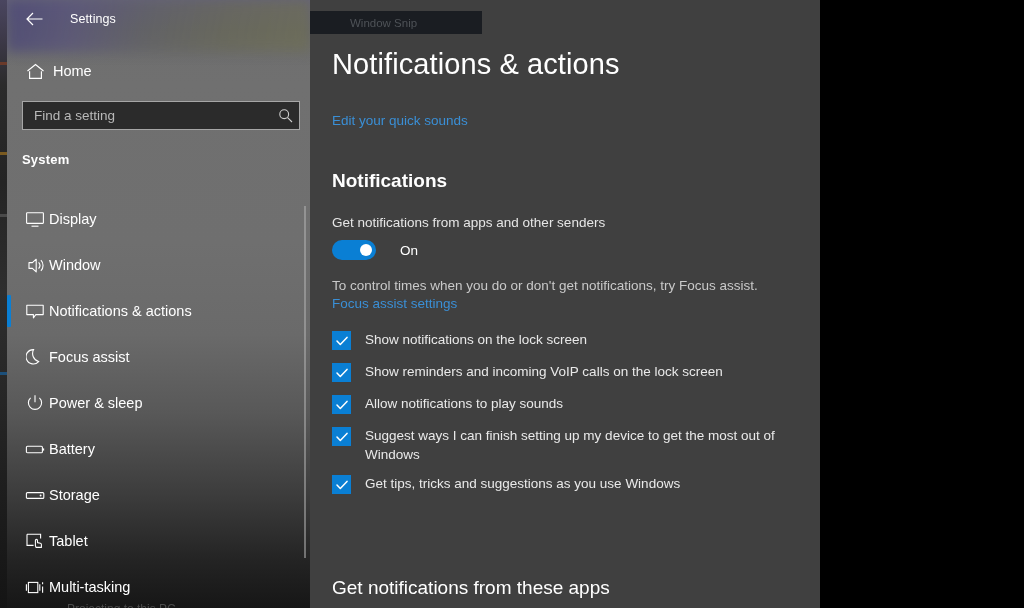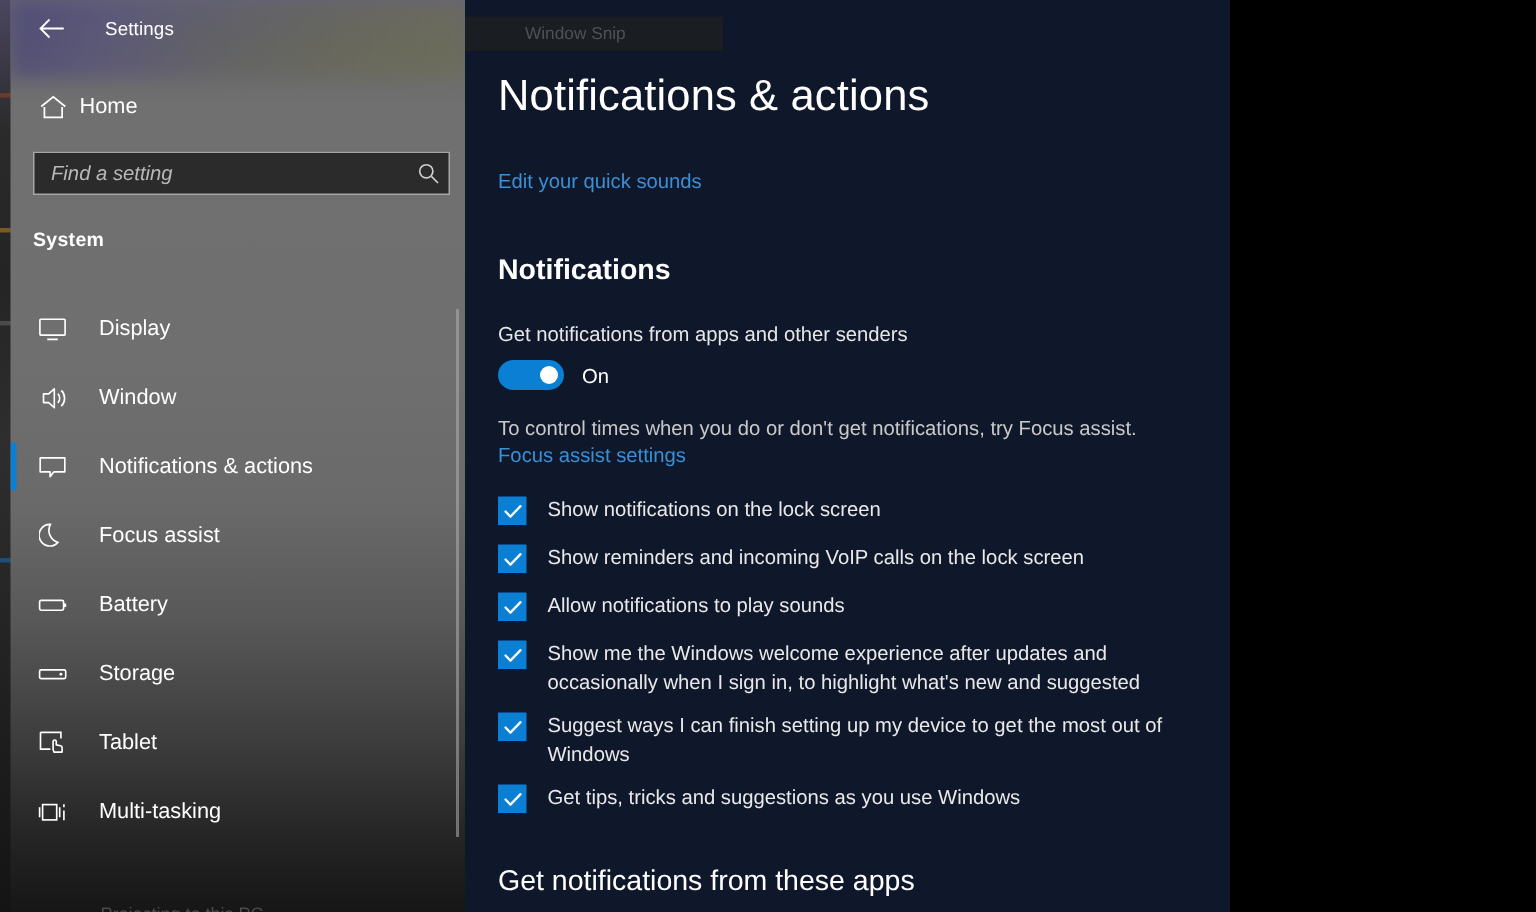--- a/index.html
+++ b/index.html
@@ -117,21 +117,20 @@
     z-index: 3;
   }
   .search-input {
     flex: 1;
     background: transparent;
     border: none; outline: none;
     color: #c8c8c8;
     font-family: "Liberation Sans", sans-serif;
     font-size: 13.5px;
     padding: 0 8px 0 11px;
-    font-style: italic;
   }
   .search-input::placeholder { color: #b9b9b9; opacity: 1; }
   .search-icon {
     width: 28px; height: 27px;
     display: flex; align-items: center; justify-content: center;
   }
 
   .nav-group-title {
     position: absolute;
     left: 15px; top: 152px;
@@ -160,42 +159,41 @@
     background: transparent;
     border-radius: 1px;
   }
   .nav-item.selected .sel-bar { background: #0a7fd4; }
   .nav-icon {
     width: 28px; margin-left: 14px;
     display: flex; align-items: center; justify-content: center;
     flex: 0 0 auto;
   }
   .nav-label {
-    margin-left: 17px;
     font-size: 14.5px;
     color: #ffffff;
     white-space: nowrap;
   }
 
   .nav-scrollbar {
     position: absolute;
     left: 297px; top: 206px;
     width: 2px; height: 352px;
     background: #b0b0b0;
     opacity: .55;
     z-index: 4;
     cursor: pointer;
   }
 
   
   .content-pane {
     position: absolute;
     left: 310px; top: 0;
     width: 714px; height: 608px;
-    background: #0f172a;
+    background: #404040;
     z-index: 2;
     overflow: hidden;
   }
 
   .titlebar-right {
     position: absolute;
     right: 0; top: 0;
     height: 32px;
     display: flex;
     z-index: 6;
@@ -273,21 +271,21 @@
   }
   .toggle .knob {
     position: absolute;
     right: 4px; top: 50%;
     transform: translateY(-50%);
     width: 12px; height: 12px;
     border-radius: 50%;
     background: #ffffff;
   }
   .toggle-state {
-    margin-left: 12px;
+    margin-left: 24px;
     font-size: 13.5px;
     color: #ffffff;
   }
 
   .hint-text {
     position: absolute;
     left: 22px; top: 278px;
     font-size: 13.5px;
     color: #c9c9c9;
     white-space: nowrap;
@@ -427,20 +425,30 @@
       <div class="nav-item">
         <div class="sel-bar"></div>
         <div class="nav-icon">
           <svg width="18" height="18" viewBox="0 0 18 18">
             <path d="M12.6 13.6 A7.2 7.2 0 1 1 7.6 1.6 A8.4 8.4 0 0 0 12.6 13.6 Z" fill="none" stroke="#ffffff" stroke-width="1.1"></path>
           </svg>
         </div>
         <div class="nav-label">Focus assist</div>
       </div>
 
+      <div class="nav-item">
+        <div class="sel-bar"></div>
+        <div class="nav-icon">
+          <svg width="18" height="18" viewBox="0 0 18 18">
+            <path d="M4.6 3.9 A6.6 6.6 0 1 0 13.4 3.9" fill="none" stroke="#ffffff" stroke-width="1.1"></path>
+            <path d="M9 1.2 L9 8.2" stroke="#ffffff" stroke-width="1.1"></path>
+          </svg>
+        </div>
+        <div class="nav-label">Power &amp; sleep</div>
+      </div>
 
       <div class="nav-item">
         <div class="sel-bar"></div>
         <div class="nav-icon">
           <svg width="21" height="13" viewBox="0 0 21 13">
             <rect x="1.4" y="3.2" width="16" height="6.6" rx="1.1" fill="none" stroke="#ffffff" stroke-width="1.1"></rect>
             <path d="M18.4 5.4 L18.4 7.6" stroke="#ffffff" stroke-width="1.5"></path>
           </svg>
         </div>
         <div class="nav-label">Battery</div>
@@ -551,35 +559,27 @@
 
       <div class="check-row">
         <div class="checkbox">
           <svg width="12" height="10" viewBox="0 0 12 10">
             <path d="M1 5 L4.3 8.4 L11 1.4" fill="none" stroke="#ffffff" stroke-width="1.5" stroke-linecap="round" stroke-linejoin="round"></path>
           </svg>
         </div>
         <div class="check-text">Allow notifications to play sounds</div>
       </div>
 
+
       <div class="check-row tight">
         <div class="checkbox">
           <svg width="12" height="10" viewBox="0 0 12 10">
             <path d="M1 5 L4.3 8.4 L11 1.4" fill="none" stroke="#ffffff" stroke-width="1.5" stroke-linecap="round" stroke-linejoin="round"></path>
           </svg>
         </div>
-        <div class="check-text">Show me the Windows welcome experience after updates and occasionally when I sign in, to highlight what's new and suggested</div>
-      </div>
-
-      <div class="check-row tight">
-        <div class="checkbox">
-          <svg width="12" height="10" viewBox="0 0 12 10">
-            <path d="M1 5 L4.3 8.4 L11 1.4" fill="none" stroke="#ffffff" stroke-width="1.5" stroke-linecap="round" stroke-linejoin="round"></path>
-          </svg>
-        </div>
         <div class="check-text">Suggest ways I can finish setting up my device to get the most out of Windows</div>
       </div>
 
       <div class="check-row">
         <div class="checkbox">
           <svg width="12" height="10" viewBox="0 0 12 10">
             <path d="M1 5 L4.3 8.4 L11 1.4" fill="none" stroke="#ffffff" stroke-width="1.5" stroke-linecap="round" stroke-linejoin="round"></path>
           </svg>
         </div>
         <div class="check-text">Get tips, tricks and suggestions as you use Windows</div>

